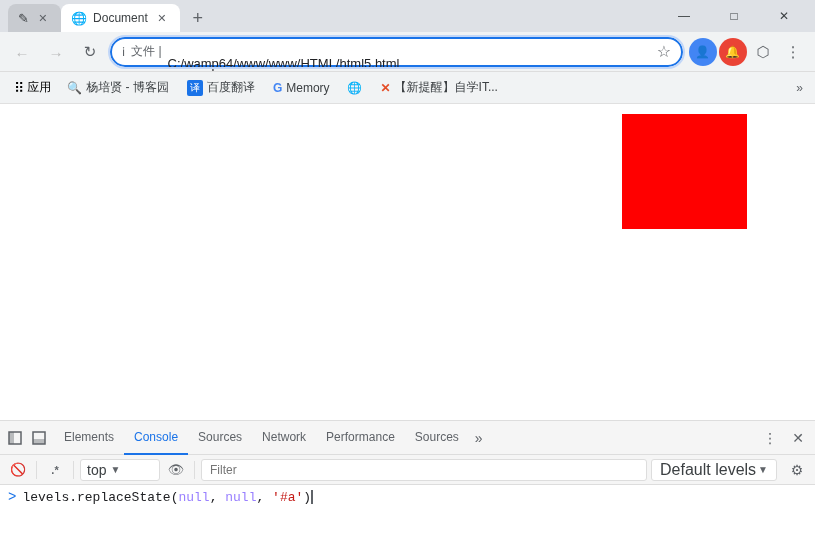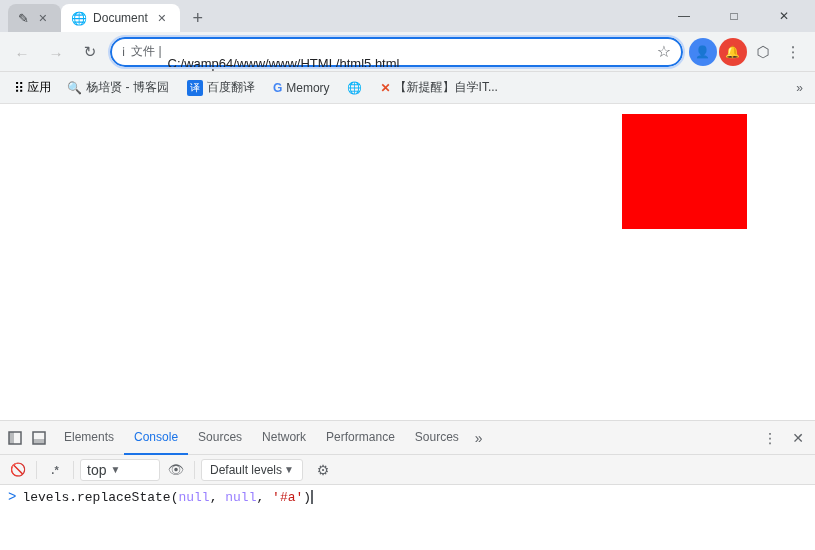--- a/index.html
+++ b/index.html
@@ -251,21 +251,21 @@
       outline: none;
     }
     .dt-levels-container {
       display: flex; align-items: center; gap: 2px;
       background: #fff;
       border: 1px solid #ddd;
       border-radius: 3px;
       height: 22px;
       padding: 0 8px;
     }
-    .dt-levels-text { font-size: 12px; color: #3c4043; }
+    .dt-levels-text { font-size: 16px; color: #3c4043; }
     .dt-levels-arrow { font-size: 10px; color: #5f6368; }
     .dt-settings-btn {
       width: 24px; height: 24px;
       display: flex; align-items: center; justify-content: center;
       cursor: pointer; font-size: 14px; color: #5f6368; border-radius: 3px;
       margin-left: 4px;
     }
 
     
     .console-area {
@@ -426,20 +426,21 @@
       <div class="dt-divider"></div>
 
       <div class="dt-select-container">
         <span class="dt-select-text">top</span>
         <span class="dt-select-arrow">▼</span>
       </div>
 
       <div class="dt-eye-btn">👁</div>
       <div class="dt-divider"></div>
 
+      <input class="filter-input" type="text" placeholder="Filter" style="">
 
       <div class="dt-levels-container">
         <span class="dt-levels-text">Default levels</span>
         <span class="dt-levels-arrow">▼</span>
       </div>
 
       <div class="dt-settings-btn">⚙</div>
     </div>
 
     <div class="console-area">

